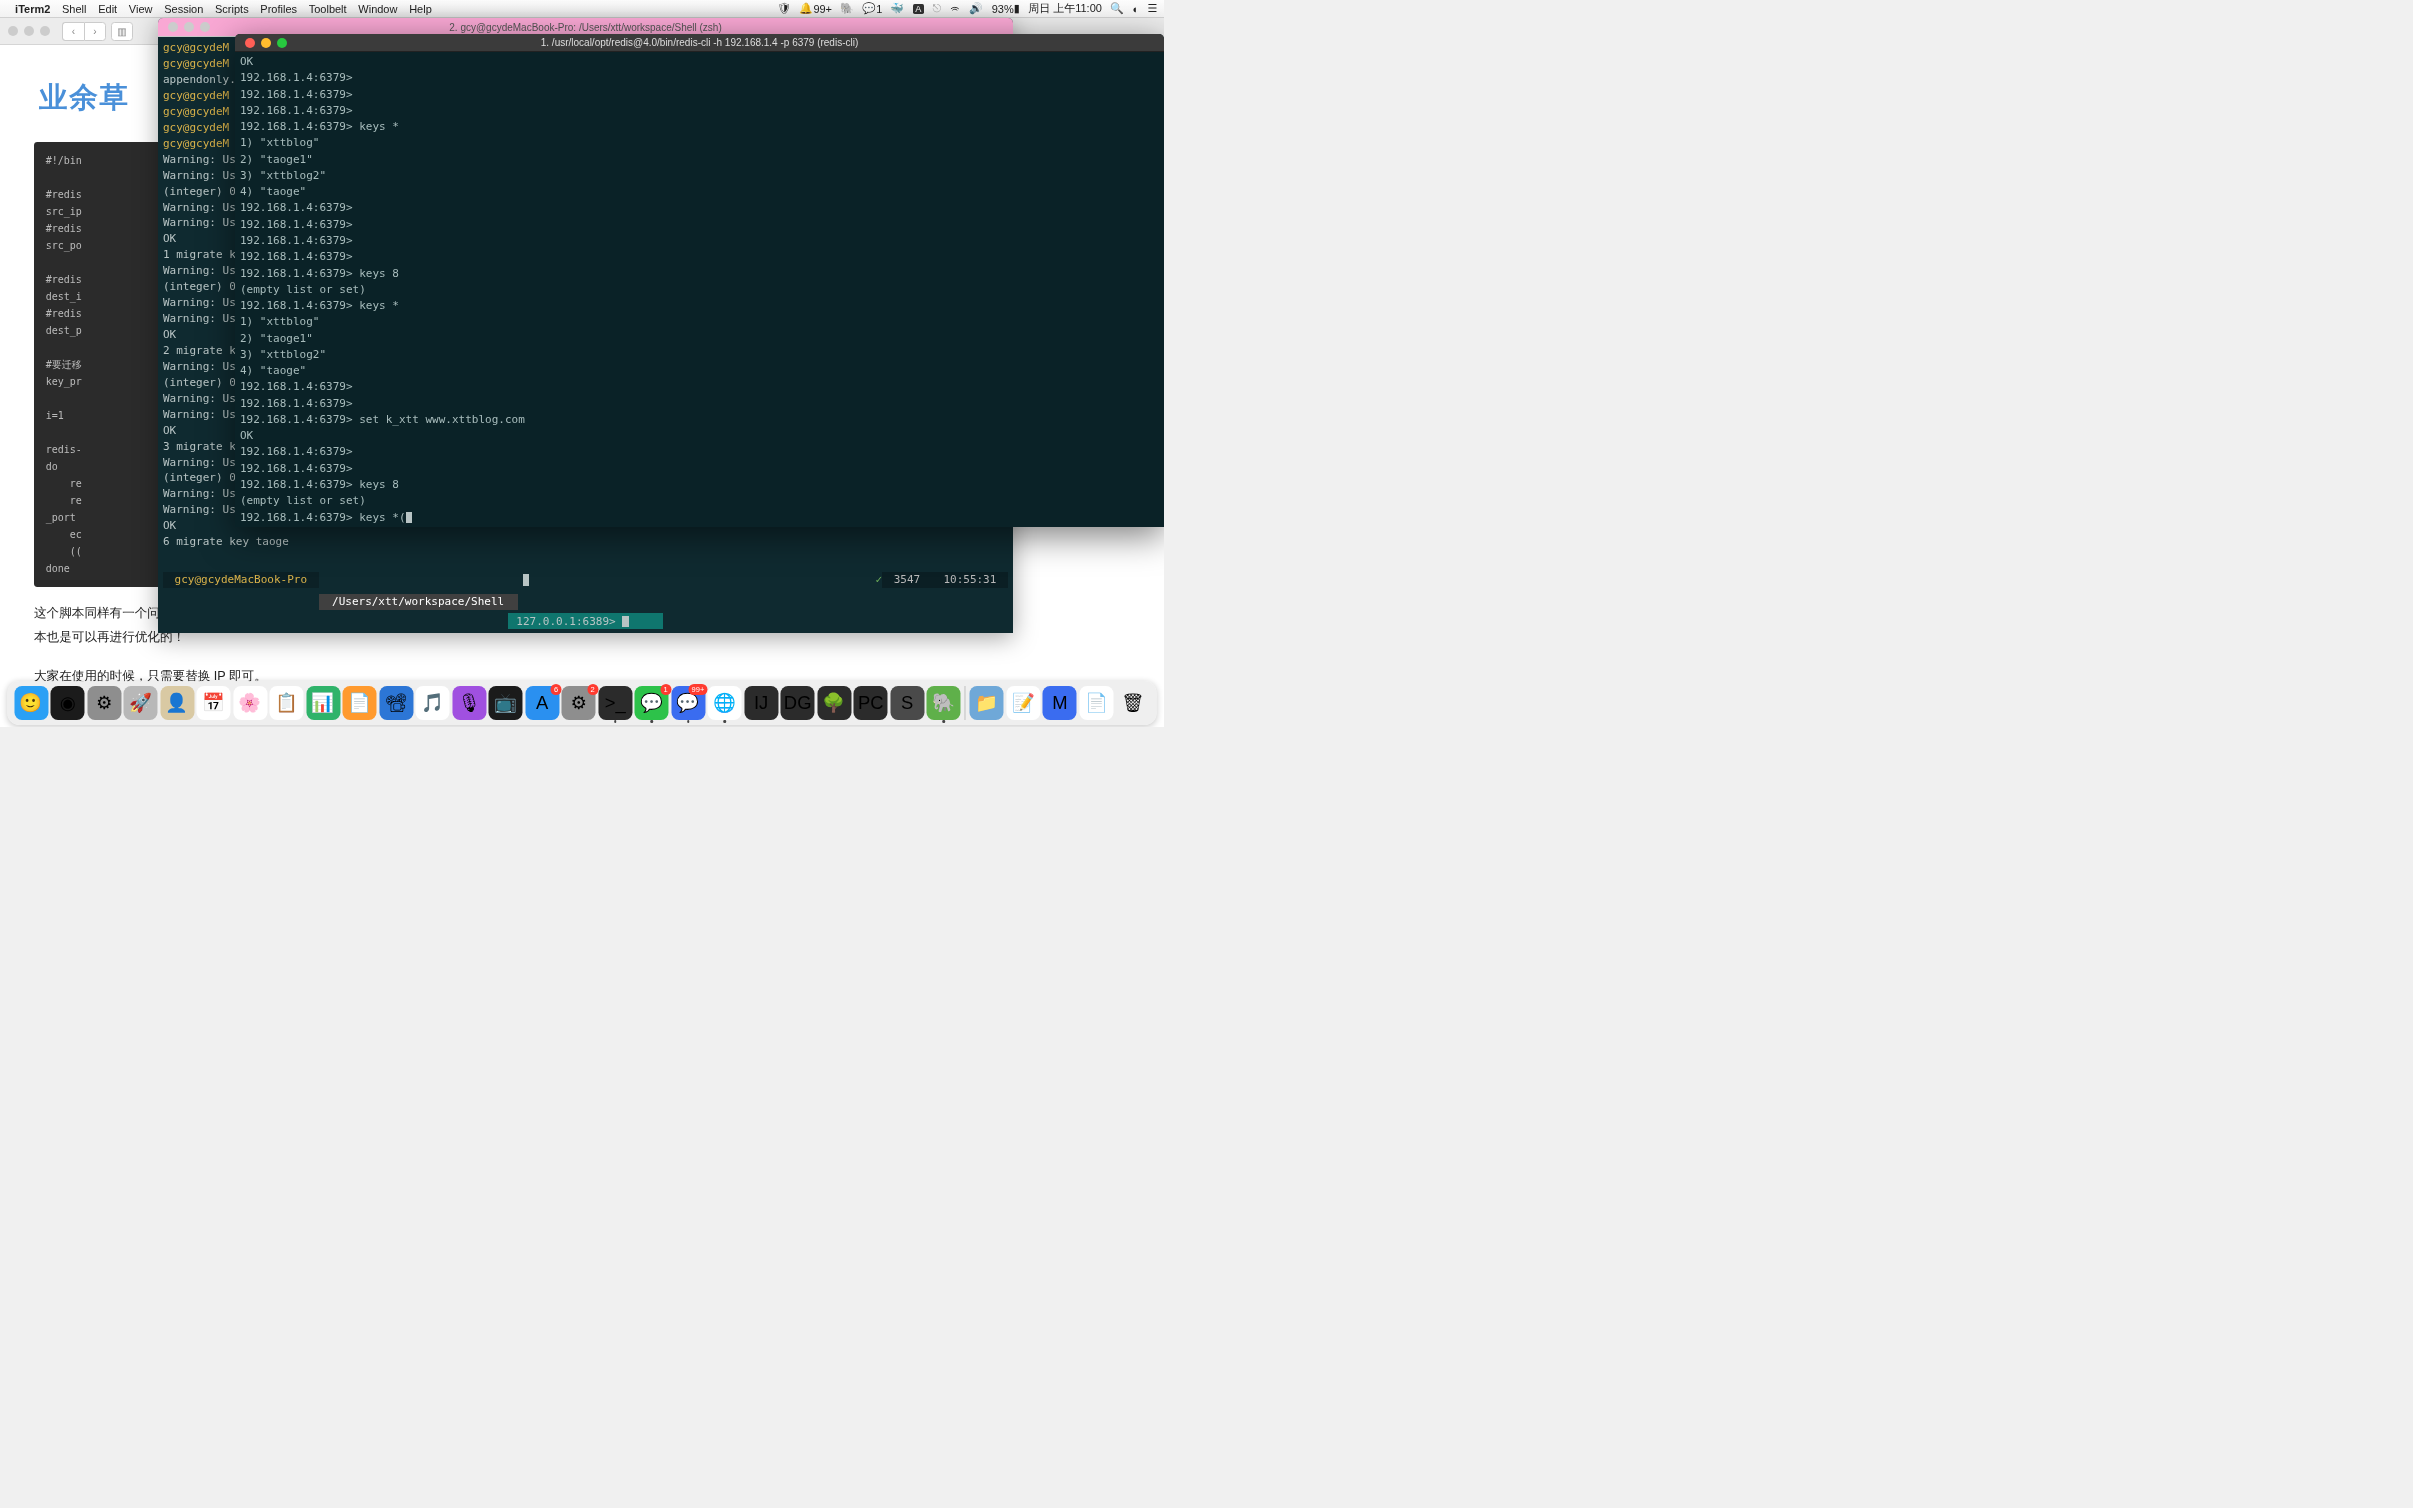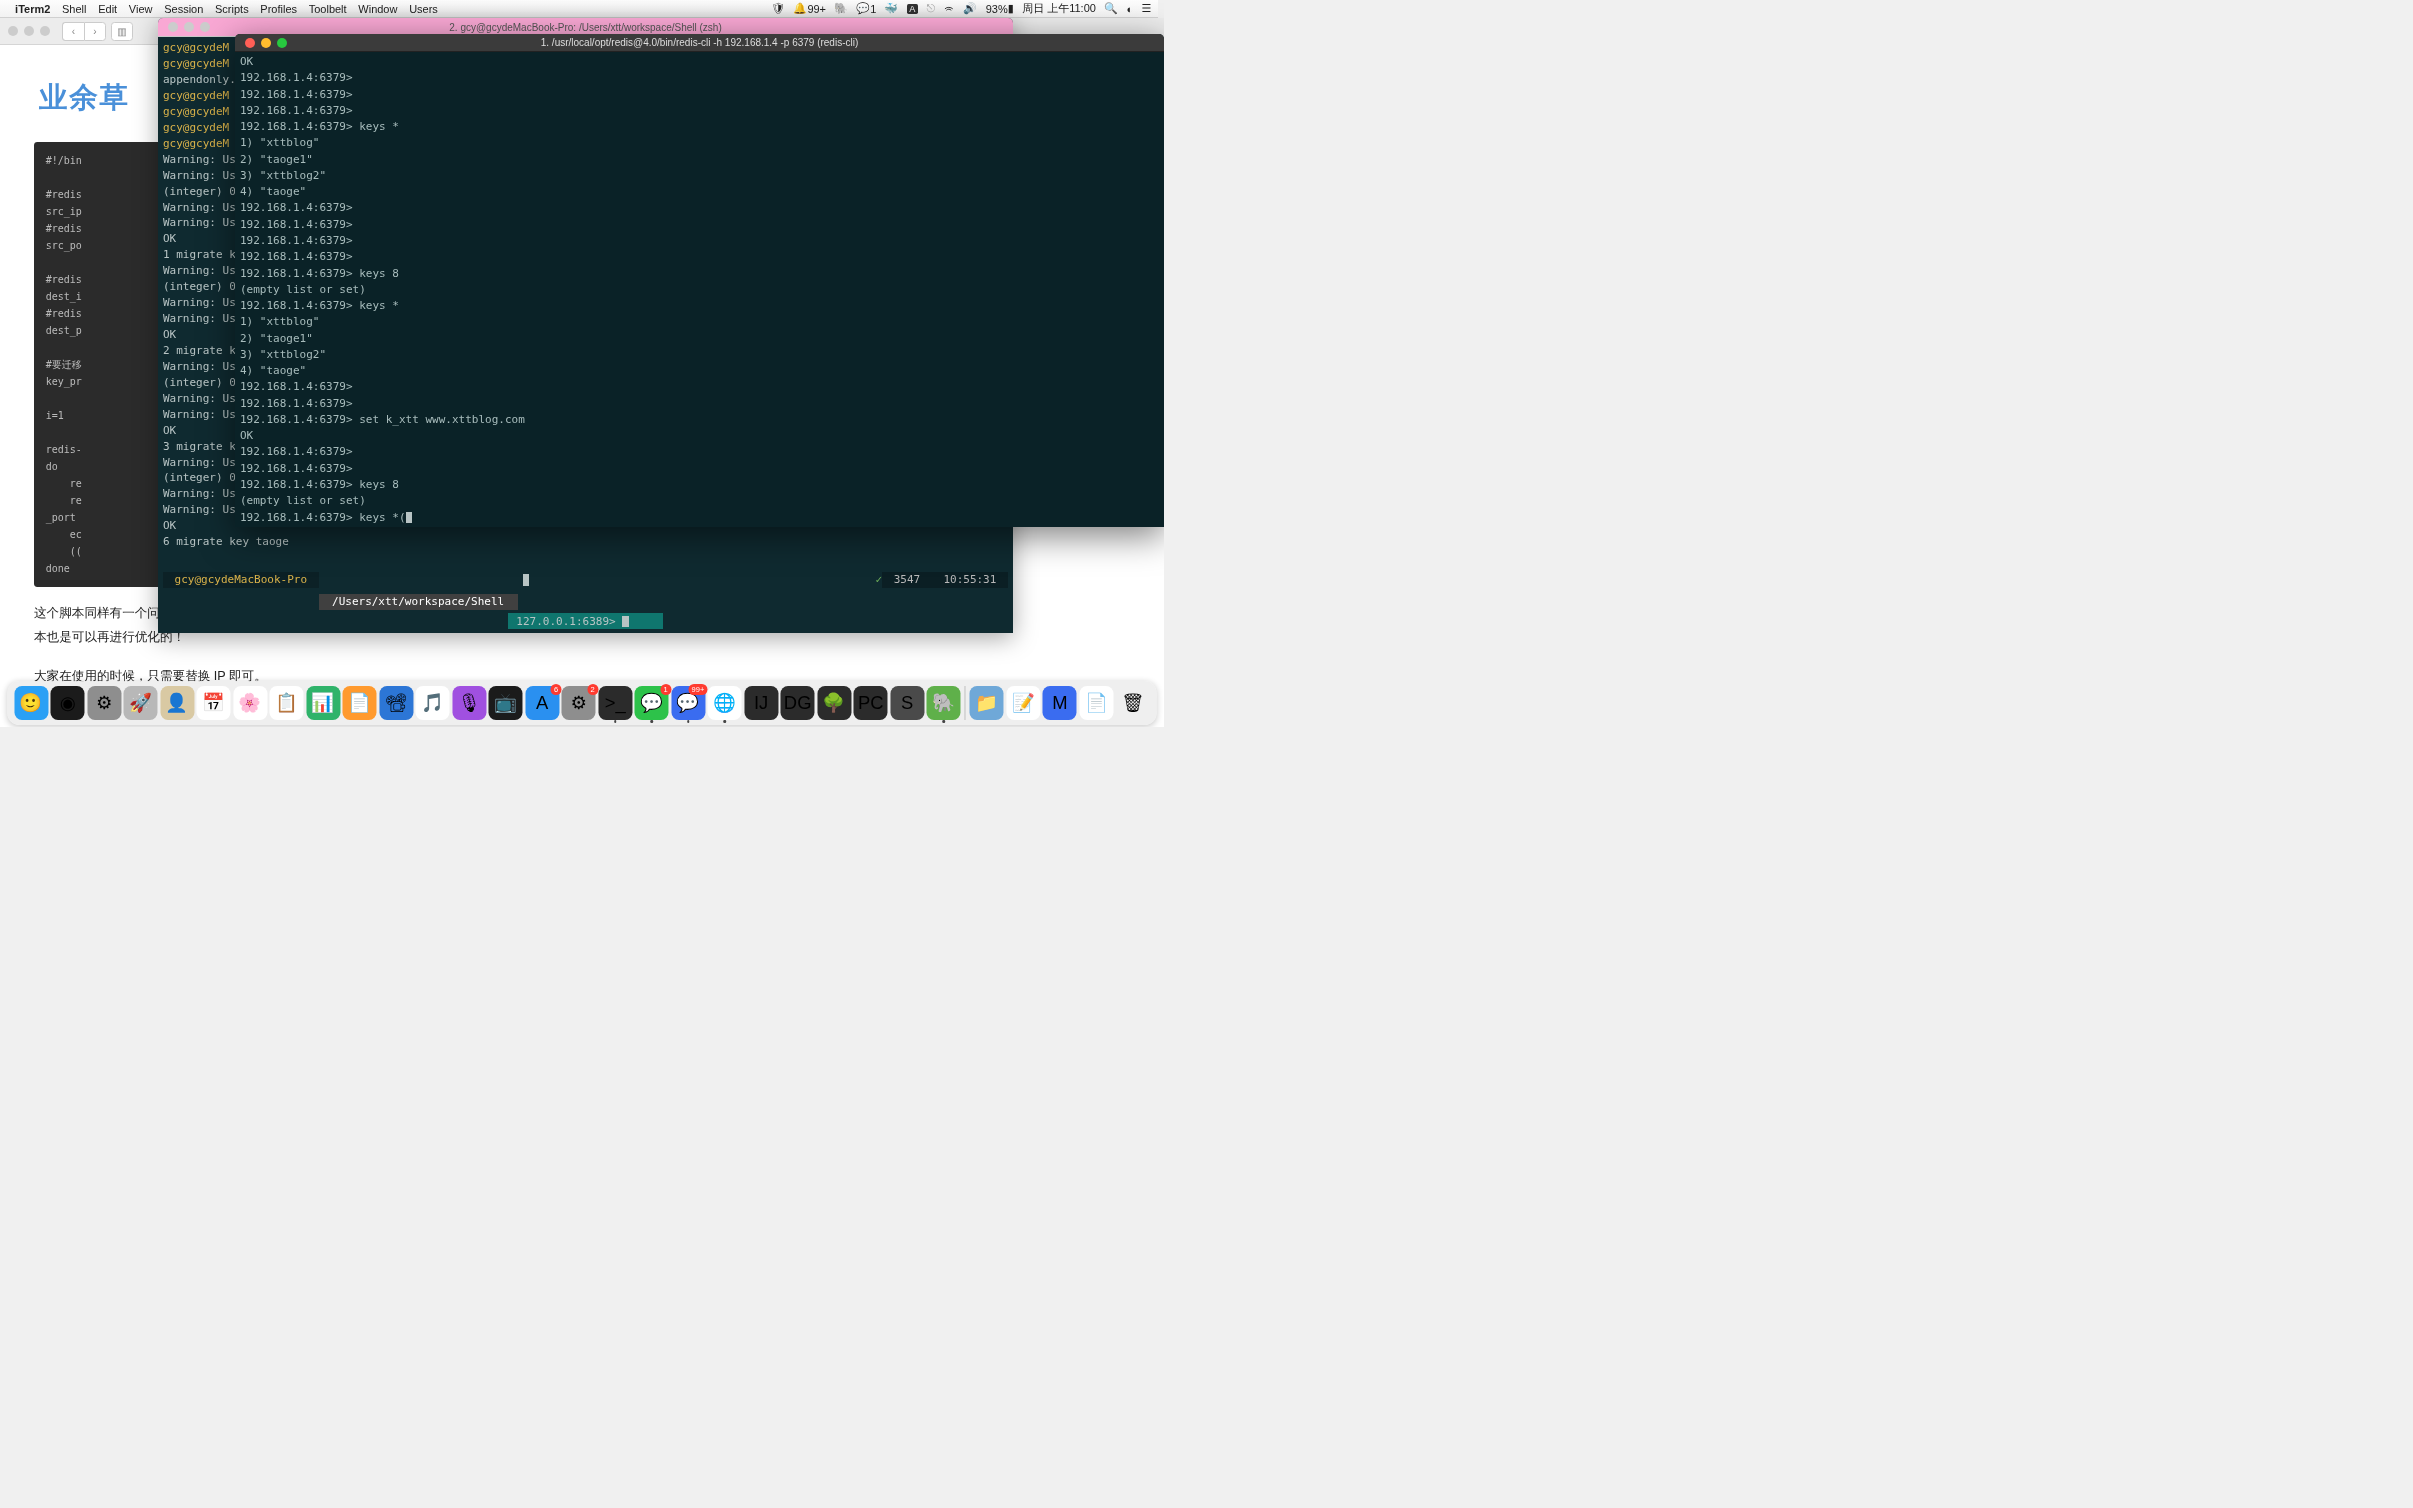--- a/index.html
+++ b/index.html
@@ -1,19 +1,19 @@
 <!DOCTYPE html>
 <html style="font-size:13.4px"><head>
 <meta charset="utf-8">
 <style>
 * { margin: 0; padding: 0; box-sizing: border-box; }
 body { font-family: -apple-system, "Helvetica Neue", sans-serif; width: 1164px; height: 727px; background: #f0f0f0; overflow: hidden; position: relative; }
 
 
-.menubar { position: absolute; top: 0; left: 0; right: 6px; height: 18.4px; background: linear-gradient(#fdfdfd, #f2f2f2); border-bottom: 0.8px solid #d0d0d0; display: flex; align-items: center; padding: 0 6.7px; font-size: 11px; color: #222; }
+.menubar { position: absolute; top: 0; left: 0; right: 0; height: 18.4px; background: linear-gradient(#fdfdfd, #f2f2f2); border-bottom: 0.8px solid #d0d0d0; display: flex; align-items: center; padding: 0 6.7px; font-size: 11px; color: #222; }
 .menubar .apple { font-size: 11.7px; margin-right: 8.4px; }
 .menubar .mi { margin-right: 11.7px; cursor: default; }
 .menubar .mi.bold { font-weight: 600; }
 .menubar .spacer { flex: 1; }
 .menubar .st { margin-left: 8.4px; display: inline-flex; align-items: center; font-size: 11px; }
 .menubar .st svg { width: 11.7px; height: 11.7px; }
 
 
 .browser { position: absolute; left: 0; top: 18.4px; right: 0; bottom: 0; background: #fff; }
 .browser-toolbar { height: 27px; background: #ececec; border-bottom: 0.8px solid #d5d5d5; display: flex; align-items: center; padding: 0 5px; gap: 5px; }
@@ -69,21 +69,21 @@
   <span class="apple"></span>
   <span class="mi bold">iTerm2</span>
   <span class="mi">Shell</span>
   <span class="mi">Edit</span>
   <span class="mi">View</span>
   <span class="mi">Session</span>
   <span class="mi">Scripts</span>
   <span class="mi">Profiles</span>
   <span class="mi">Toolbelt</span>
   <span class="mi">Window</span>
-  <span class="mi">Users</span>
+  <span class="mi">Help</span>
   <span class="spacer"></span>
   <span class="st">🛡</span>
   <span class="st">🔔<span>99+</span></span>
   <span class="st">🐘</span>
   <span class="st">💬 <span>1</span></span>
   <span class="st">🐳</span>
   <span class="st" style="background:#333;color:#fff;padding:0 2.5px;border-radius:1.7px;font-size:9.2px;">A</span>
   <span class="st" style="color:#aaa;">⎋</span>
   <span class="st">
       <svg viewBox="0 0 24 24" fill="none" stroke="#333" stroke-width="2">

